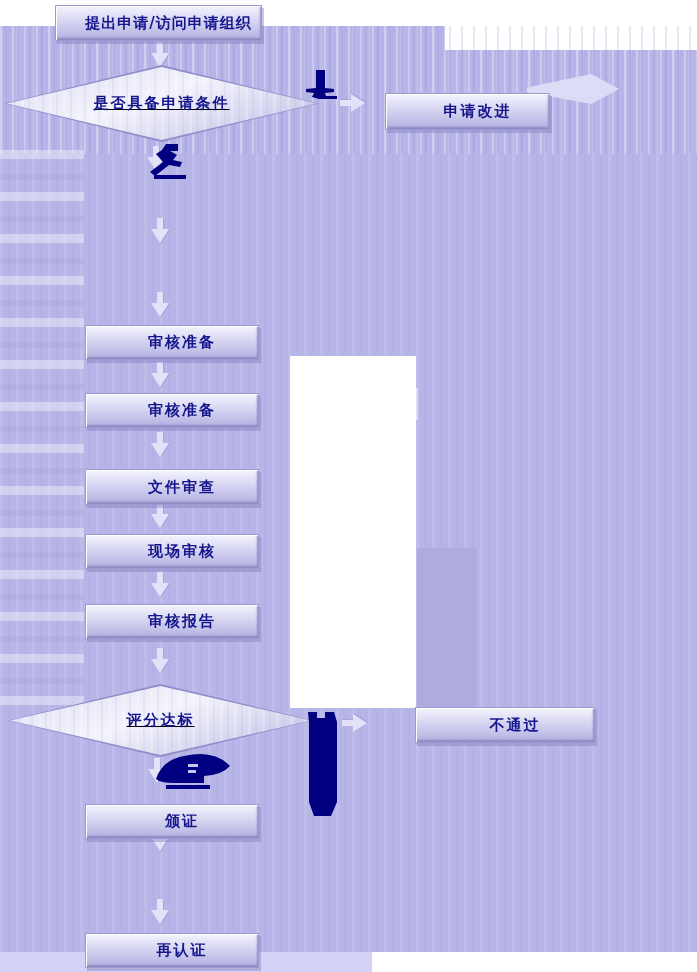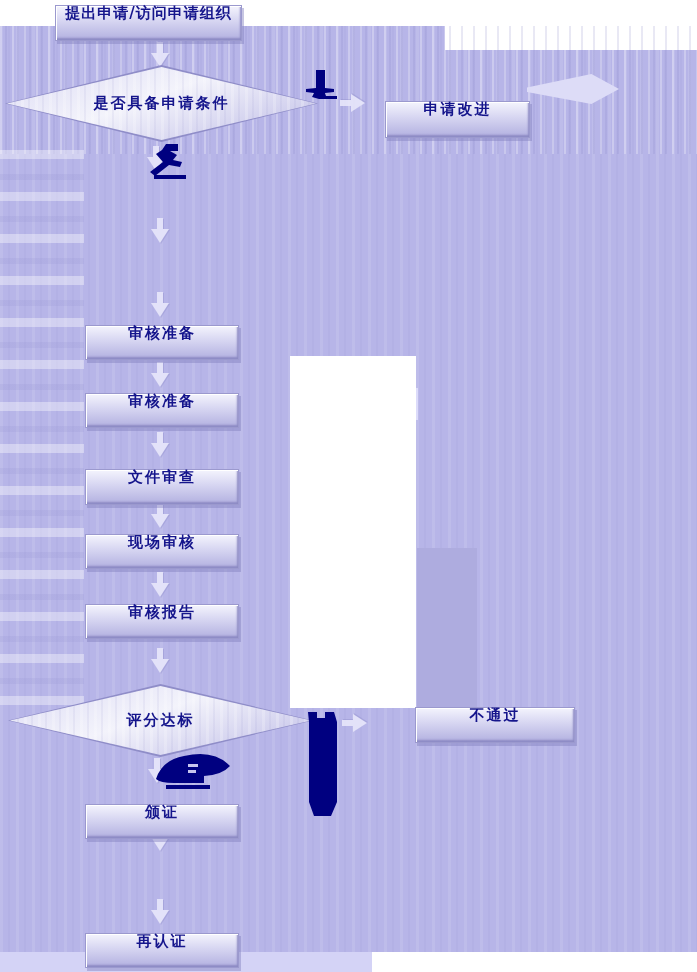--- a/index.html
+++ b/index.html
@@ -25,41 +25,41 @@
       rgba(255,255,255,0.38) 0 9px, rgba(255,255,255,0) 9px 24px,
       rgba(150,148,210,0.20) 24px 30px, rgba(255,255,255,0) 30px 42px);
   }
   
   .pbox{
     position:absolute;
     background:linear-gradient(180deg,#f4f4fd 0%,#d8d7f2 42%,#b2b0e0 100%);
     border:1px solid #9b99ce;
     box-shadow:inset 1px 1px 0 #ffffff, inset -1px -2px 2px #8d8bc4,
                2px 3px 0 rgba(130,128,190,0.45);
-    display:flex;align-items:flex-start;justify-content:center;
+    display:flex;align-items:center;justify-content:center;padding-left:20px;
   }
   .nlabel{
     color:#15158c;font-weight:bold;font-size:15px;letter-spacing:2px;
     white-space:nowrap;line-height:1;
   }
   
   .dshell{position:absolute;}
   .dedge{
     position:absolute;inset:0;background:#8f8dc8;
     clip-path:polygon(50% 0,100% 50%,50% 100%,0 50%);
   }
   .dfill{
     position:absolute;inset:2px;
     background:
       repeating-linear-gradient(90deg,
         rgba(255,255,255,0.22) 0 3px, rgba(255,255,255,0) 3px 7px,
         rgba(140,138,200,0.10) 7px 9px, rgba(255,255,255,0) 9px 14px),
       linear-gradient(160deg,#dddcf4 0%,#f3f3fb 45%,#bdbbe6 100%);
     clip-path:polygon(50% 0,100% 50%,50% 100%,0 50%);
-    display:flex;align-items:center;justify-content:center;
+    display:flex;align-items:center;justify-content:center;text-decoration:underline;
   }
   
   .parrow{position:absolute;width:18px;height:26px;opacity:0.9;}
   .parrow::before{
     content:"";position:absolute;left:6px;top:0;width:6px;height:12px;
     background:#e8e7fb;box-shadow:1px 1px 0 rgba(140,138,200,0.4);
   }
   .parrow::after{
     content:"";position:absolute;left:0;top:11px;width:0;height:0;
     border-left:9px solid transparent;border-right:9px solid transparent;
@@ -114,21 +114,21 @@
   <div class="dshell" style="left:8px;top:684px;width:305px;height:73px;">
     <div class="dedge"></div>
     <div class="dfill">
       <span class="nlabel">评分达标</span>
     </div>
   </div>
 
   <div class="pbox" style="left:55px;top:5px;width:185px;height:34px;">
     <span class="nlabel" style="letter-spacing:1px;">提出申请/访问申请组织</span>
   </div>
-  <div class="pbox" style="left:385px;top:93px;width:143px;height:35px;margin-top:8px;">
+  <div class="pbox" style="left:385px;top:93px;width:143px;height:35px;">
     <span class="nlabel">申请改进</span>
   </div>
   <div class="pbox" style="left:85px;top:325px;width:152px;height:33px;">
     <span class="nlabel">审核准备</span>
   </div>
   <div class="pbox" style="left:85px;top:393px;width:152px;height:33px;">
     <span class="nlabel">审核准备</span>
   </div>
   <div class="pbox" style="left:85px;top:469px;width:152px;height:34px;">
     <span class="nlabel">文件审查</span>

